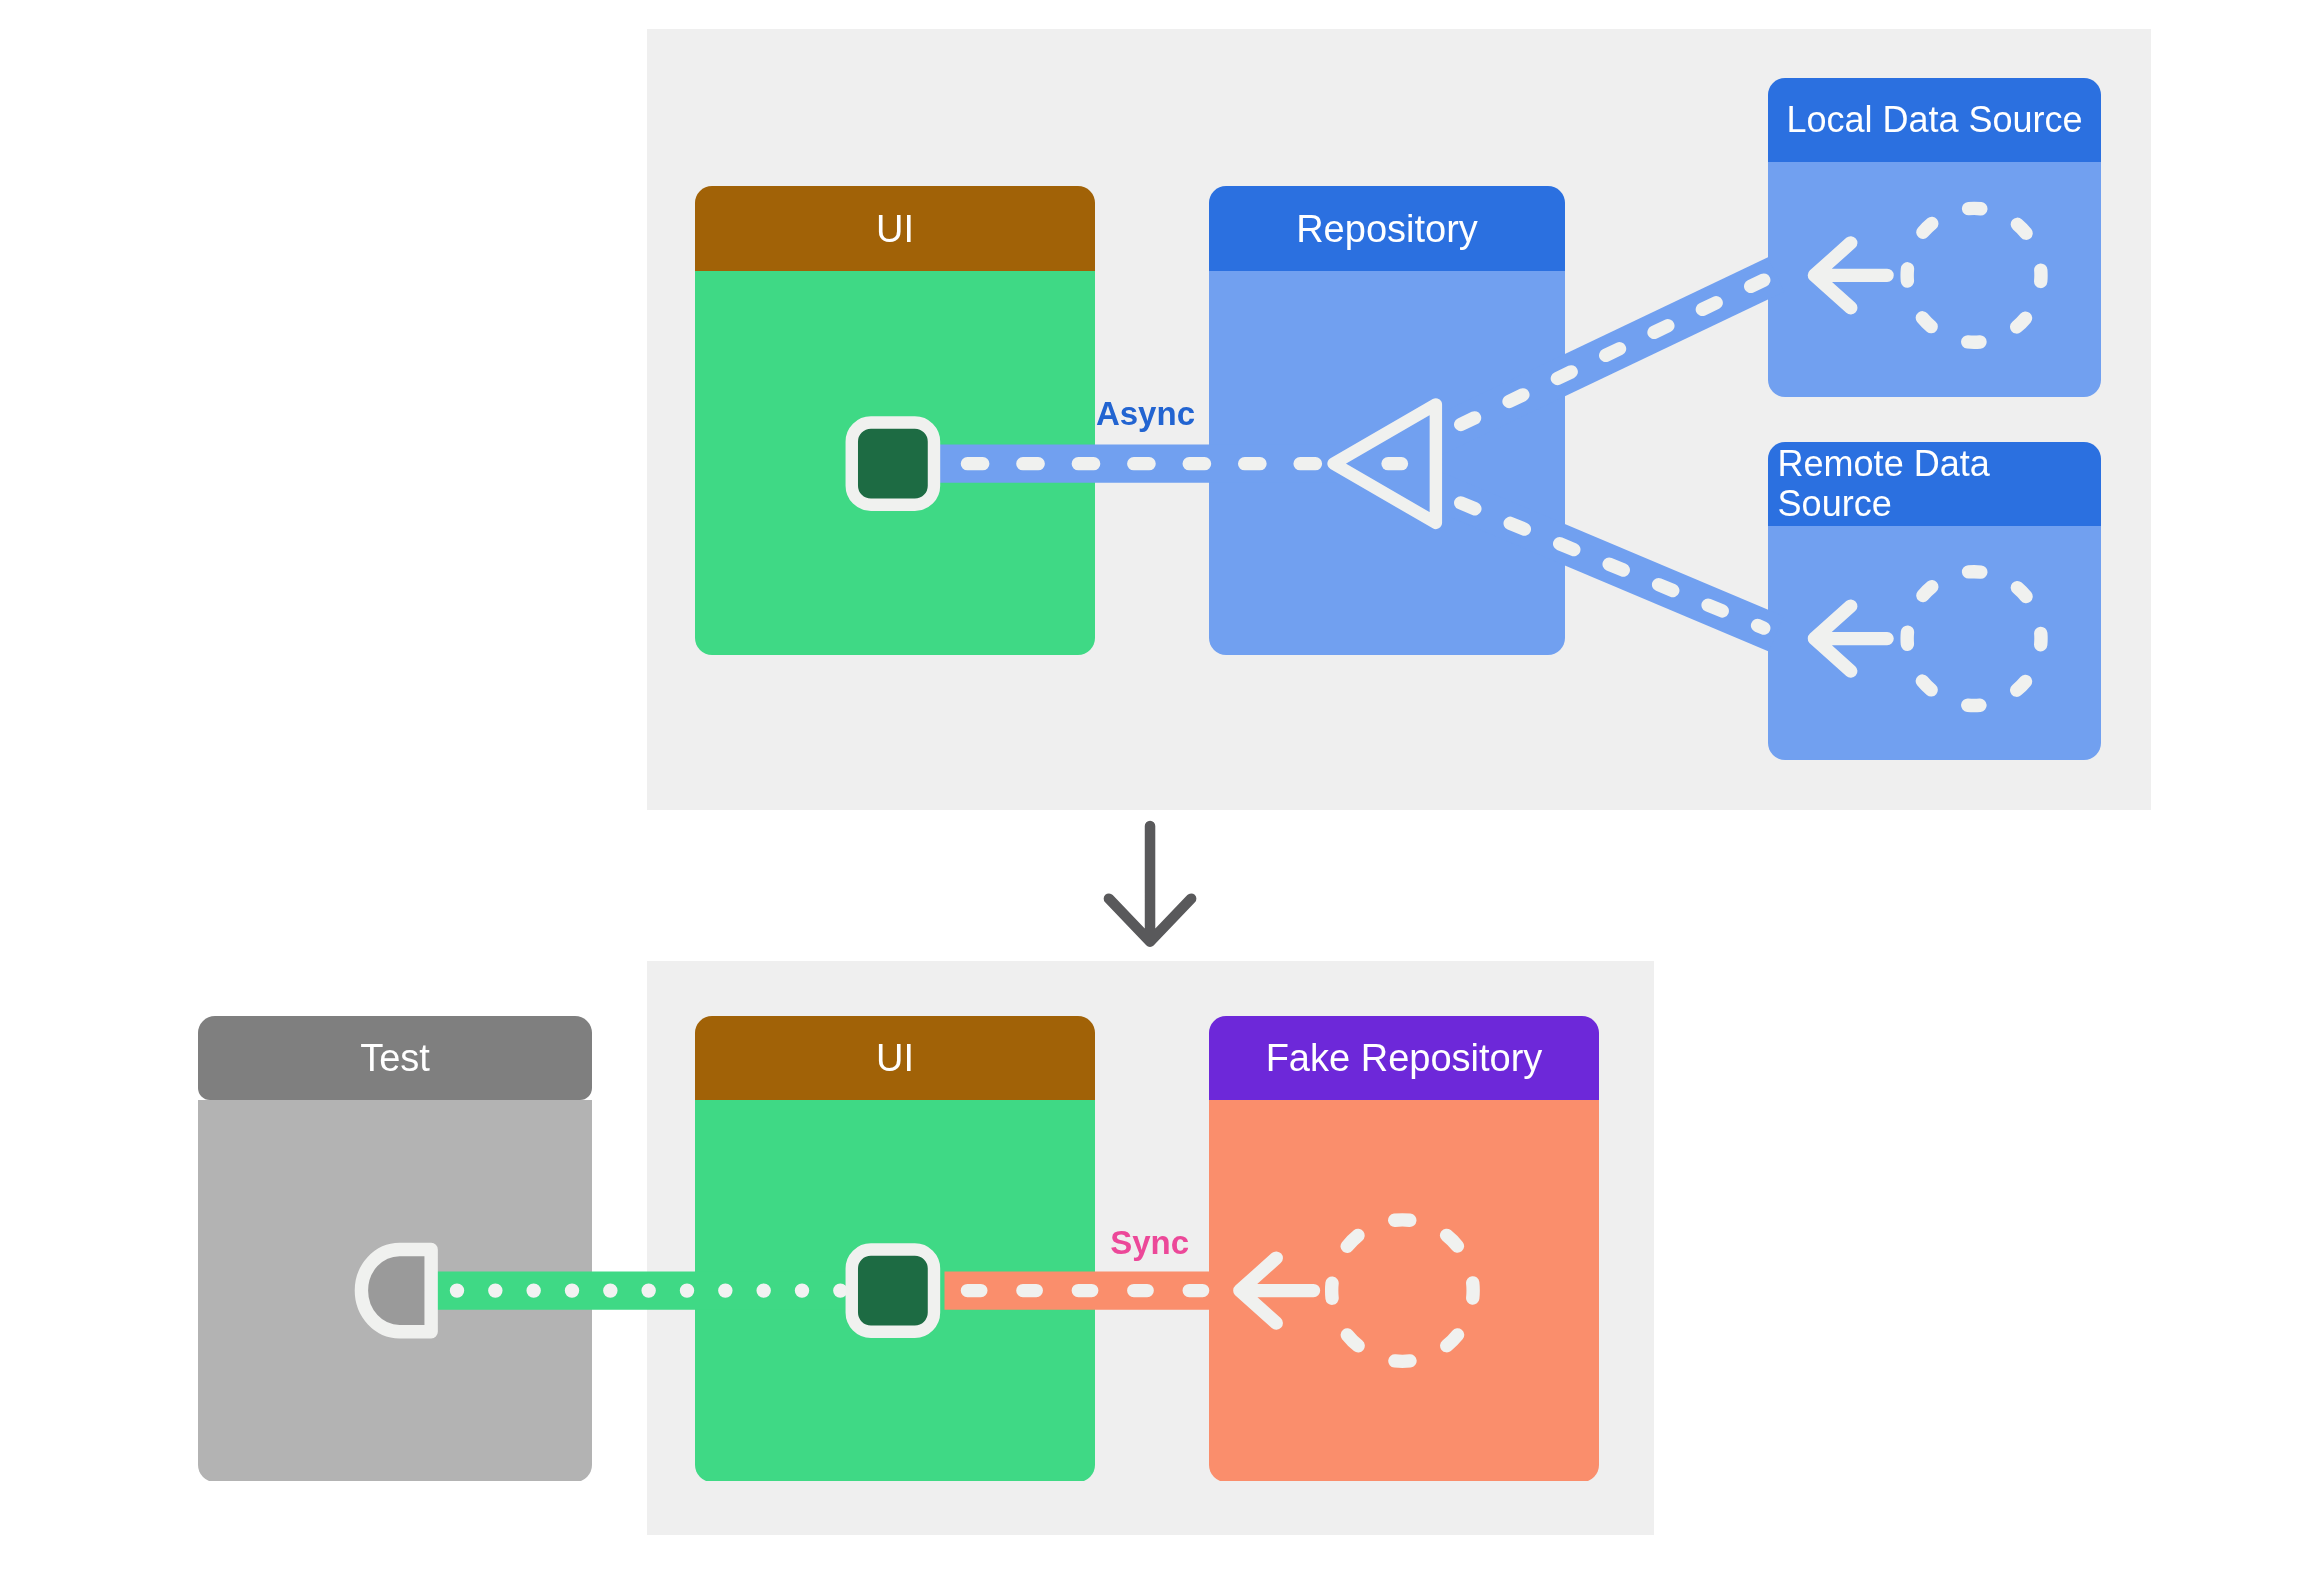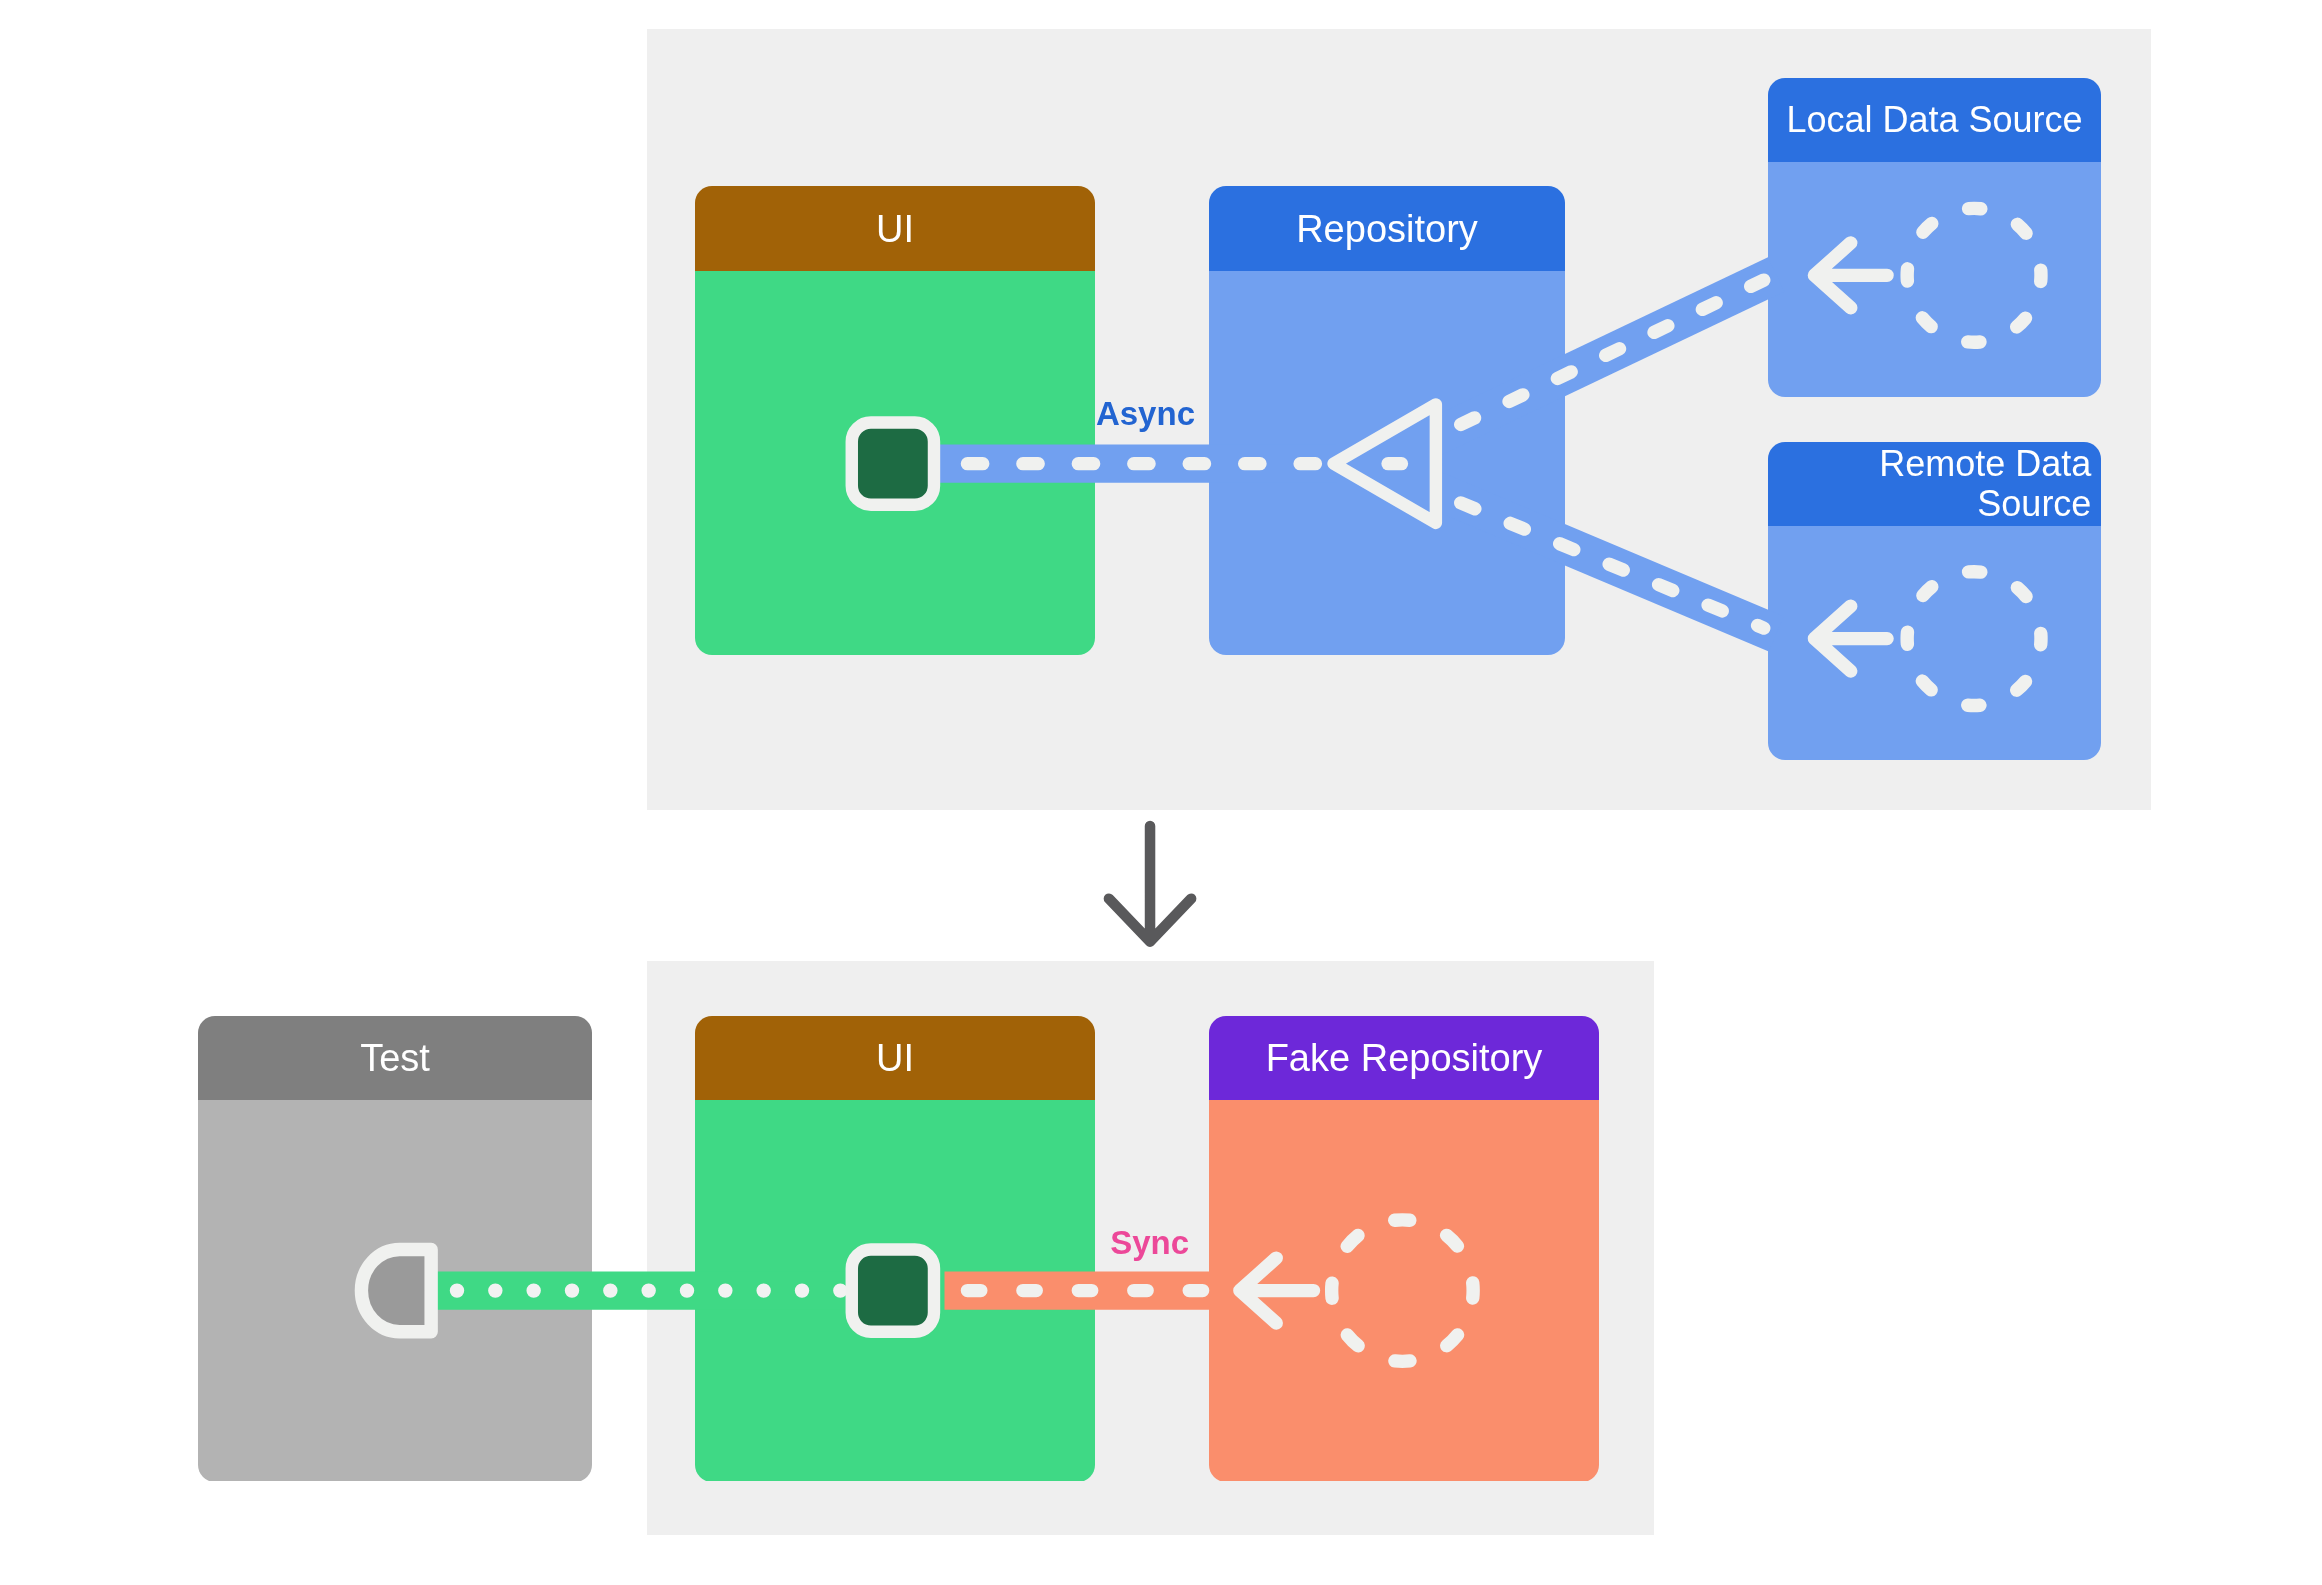--- a/index.html
+++ b/index.html
@@ -1,40 +1,40 @@
 <!DOCTYPE html>
 <html><head>
 <meta charset="utf-8">
 <style>
   html,body{margin:0;padding:0;background:#ffffff;}
   body{width:2323px;height:1586px;position:relative;overflow:hidden;
        font-family:"Liberation Sans", sans-serif;}
   .panel{position:absolute;background:#efefef;}
   .box{position:absolute;border-radius:17px;overflow:hidden;}
   .box .hdr{width:100%;display:flex;align-items:center;justify-content:center;
-            color:#ffffff;font-size:38px;line-height:40px;text-align:right;}
+            color:#ffffff;font-size:38px;line-height:40px;text-align:left;}
   .box .body{width:100%;}
   
   .b-ui-top   {left:695px;top:186px;width:400px;height:469px;}
   .b-repo     {left:1209px;top:186px;width:356px;height:469px;}
   .b-local    {left:1768px;top:78px;width:333px;height:319px;}
   .b-remote   {left:1768px;top:442px;width:333px;height:318px;}
   .b-ui-top .hdr, .b-repo .hdr{height:85px;}
   .b-local .hdr, .b-remote .hdr{height:84px;font-size:36px;padding:0 9.6px;box-sizing:border-box;}
   
   .b-test     {left:198px;top:1016px;width:394px;height:466px;}
   .b-ui-bot   {left:695px;top:1016px;width:400px;height:466px;}
   .b-fake     {left:1209px;top:1016px;width:390px;height:466px;}
   .b-test .hdr,.b-ui-bot .hdr,.b-fake .hdr{height:84px;}
   
   .green-h{background:#a16207;} .green-b{background:#3fd985;height:384px;}
   .green-b2{background:#3fd985;height:381px;}
   .blue-h{background:#2b70e0;}  .blue-b{background:#71a0f0;height:384px;}
   .blue-bs{background:#71a0f0;height:235px;} .blue-bs2{background:#71a0f0;height:234px;}
-  .gray-h{background:#7f7f7f;}  .gray-b{background:#b3b3b3;height:381px;}
+  .gray-h{background:#7f7f7f;border-radius:12px;}  .gray-b{background:#b3b3b3;height:381px;}
   .orange-h{background:#6d28d9;} .orange-b{background:#fa8e6c;height:381px;}
   .conn-label{position:absolute;font-weight:bold;padding-left:22px;}
   .lbl-async{right:1128px;top:395px;font-size:33px;color:#2264d1;}
   .lbl-sync{right:1134px;top:1224px;font-size:33px;color:#ec4899;}
   svg.overlay{position:absolute;left:0;top:0;pointer-events:none;}
 </style>
 </head>
 <body>
 
 <div class="panel" style="left:647px;top:29px;width:1504px;height:781px;"></div>

